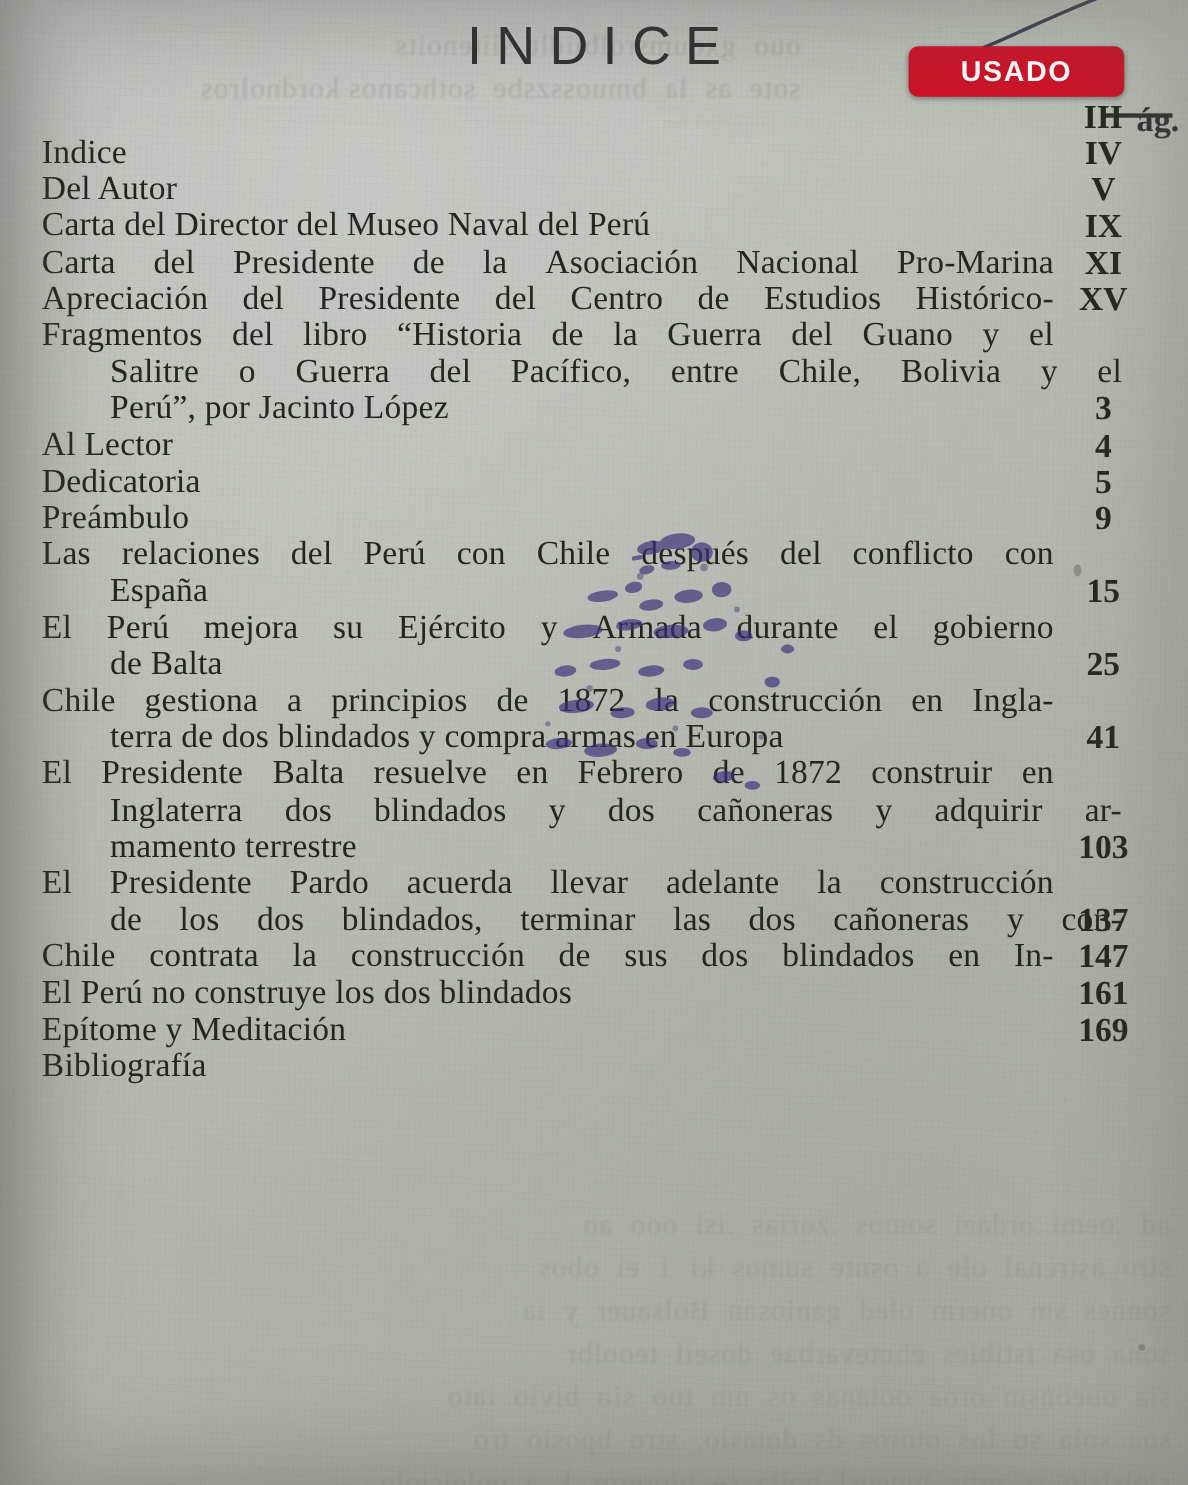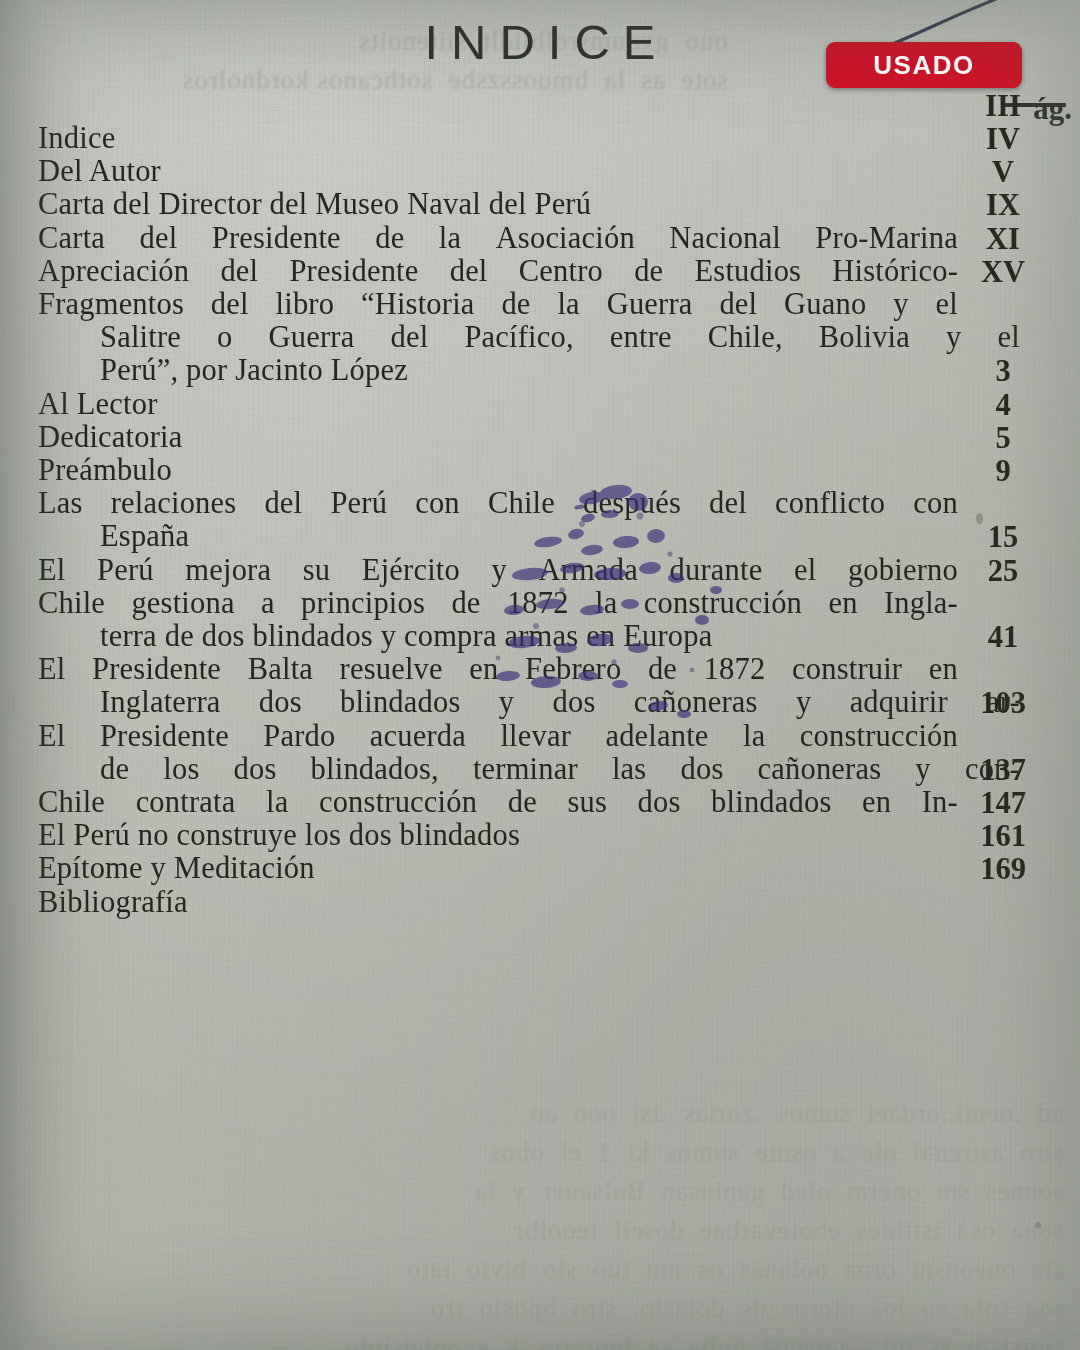--- a/index.html
+++ b/index.html
@@ -393,20 +393,24 @@
               <span class="txt">mejora</span>
               <span class="txt">su</span>
               <span class="txt">Ejército</span>
               <span class="txt">y</span>
               <span class="txt">Armada</span>
               <span class="txt">durante</span>
               <span class="txt">el</span>
               <span class="txt">gobierno</span>
             </span>
           </div>
+          <div class="line indent rowflex">
+            <span class="txt">de Balta</span>
+            <span class="leader"></span>
+          </div>
         </div>
         <div class="pageno" style="top: -33.2px;">15</div>
       </div>
       <div class="entry">
         <div class="entry-lines">
           <div class="line justify">
             <span class="word-fill">
               <span class="txt">Chile</span>
               <span class="txt">gestiona</span>
               <span class="txt">a</span>
@@ -447,20 +451,24 @@
               <span class="txt">Inglaterra</span>
               <span class="txt">dos</span>
               <span class="txt">blindados</span>
               <span class="txt">y</span>
               <span class="txt">dos</span>
               <span class="txt">cañoneras</span>
               <span class="txt">y</span>
               <span class="txt">adquirir</span>
               <span class="txt">ar-</span>
             </span>
+          </div>
+          <div class="line indent rowflex">
+            <span class="txt">mamento terrestre</span>
+            <span class="leader"></span>
           </div>
         </div>
         <div class="pageno" style="top: -33.2px;">41</div>
       </div>
       <div class="entry">
         <div class="entry-lines">
           <div class="line justify">
             <span class="word-fill">
               <span class="txt">El</span>
               <span class="txt">Presidente</span>

